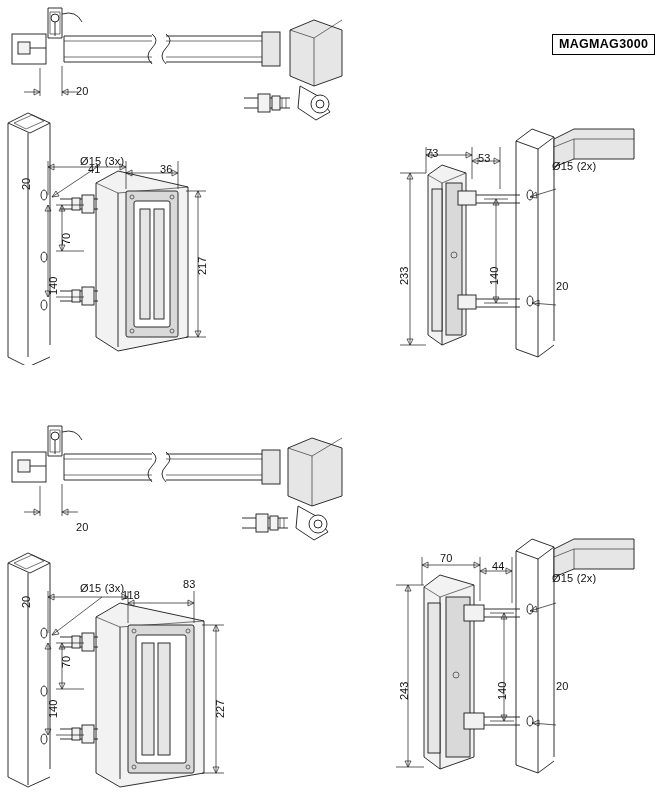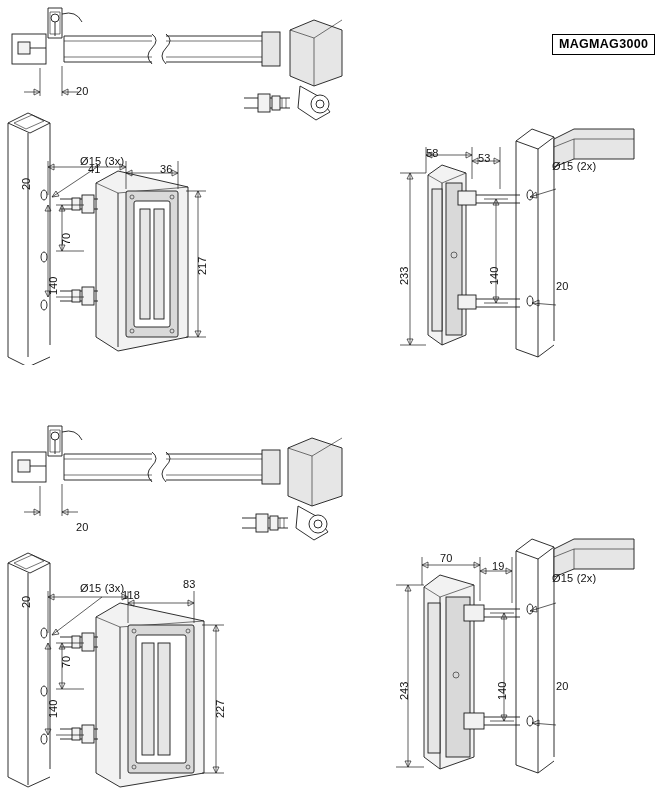--- a/index.html
+++ b/index.html
@@ -217,21 +217,21 @@
       <path class="dim" d="M30 68 l-3 6 h6 z" fill="#1a1a1a"></path>
       <path class="dim" d="M30 240 l-3 -6 h6 z" fill="#1a1a1a"></path>
 
       <path class="dim" d="M104 94 H128"></path>
       <path class="dim" d="M104 198 H128"></path>
       <path class="dim" d="M116 94 V198"></path>
       <path class="dim" d="M116 94 l-3 6 h6 z" fill="#1a1a1a"></path>
       <path class="dim" d="M116 198 l-3 -6 h6 z" fill="#1a1a1a"></path>
     </svg>
   </div>
-  <div class="label" style="left:426px;top:147px;">58</div>
+  <div class="label" style="left:426px;top:147px;">73</div>
   <div class="label" style="left:478px;top:152px;">53</div>
   <div class="label" style="left:552px;top:160px;">Ø15 (2x)</div>
   <div class="vtext" style="left:398px;top:285px;">233</div>
   <div class="vtext" style="left:488px;top:285px;">140</div>
   <div class="label" style="left:556px;top:280px;">20</div>
 
 
   <div class="blk" style="left:0px;top:418px;">
     <svg width="400" height="130" viewBox="0 0 400 130">
       <rect class="fillW" x="12" y="34" width="34" height="30"></rect>
@@ -393,19 +393,19 @@
       <path class="dim" d="M28 252 l-3 -6 h6 z" fill="#1a1a1a"></path>
 
       <path class="dim" d="M110 98 H134"></path>
       <path class="dim" d="M110 206 H134"></path>
       <path class="dim" d="M124 98 V206"></path>
       <path class="dim" d="M124 98 l-3 6 h6 z" fill="#1a1a1a"></path>
       <path class="dim" d="M124 206 l-3 -6 h6 z" fill="#1a1a1a"></path>
     </svg>
   </div>
   <div class="label" style="left:440px;top:552px;">70</div>
-  <div class="label" style="left:492px;top:560px;">19</div>
+  <div class="label" style="left:492px;top:560px;">44</div>
   <div class="label" style="left:552px;top:572px;">Ø15 (2x)</div>
   <div class="vtext" style="left:398px;top:700px;">243</div>
   <div class="vtext" style="left:496px;top:700px;">140</div>
   <div class="label" style="left:556px;top:680px;">20</div>
 
 </div>
 
 </body></html>

